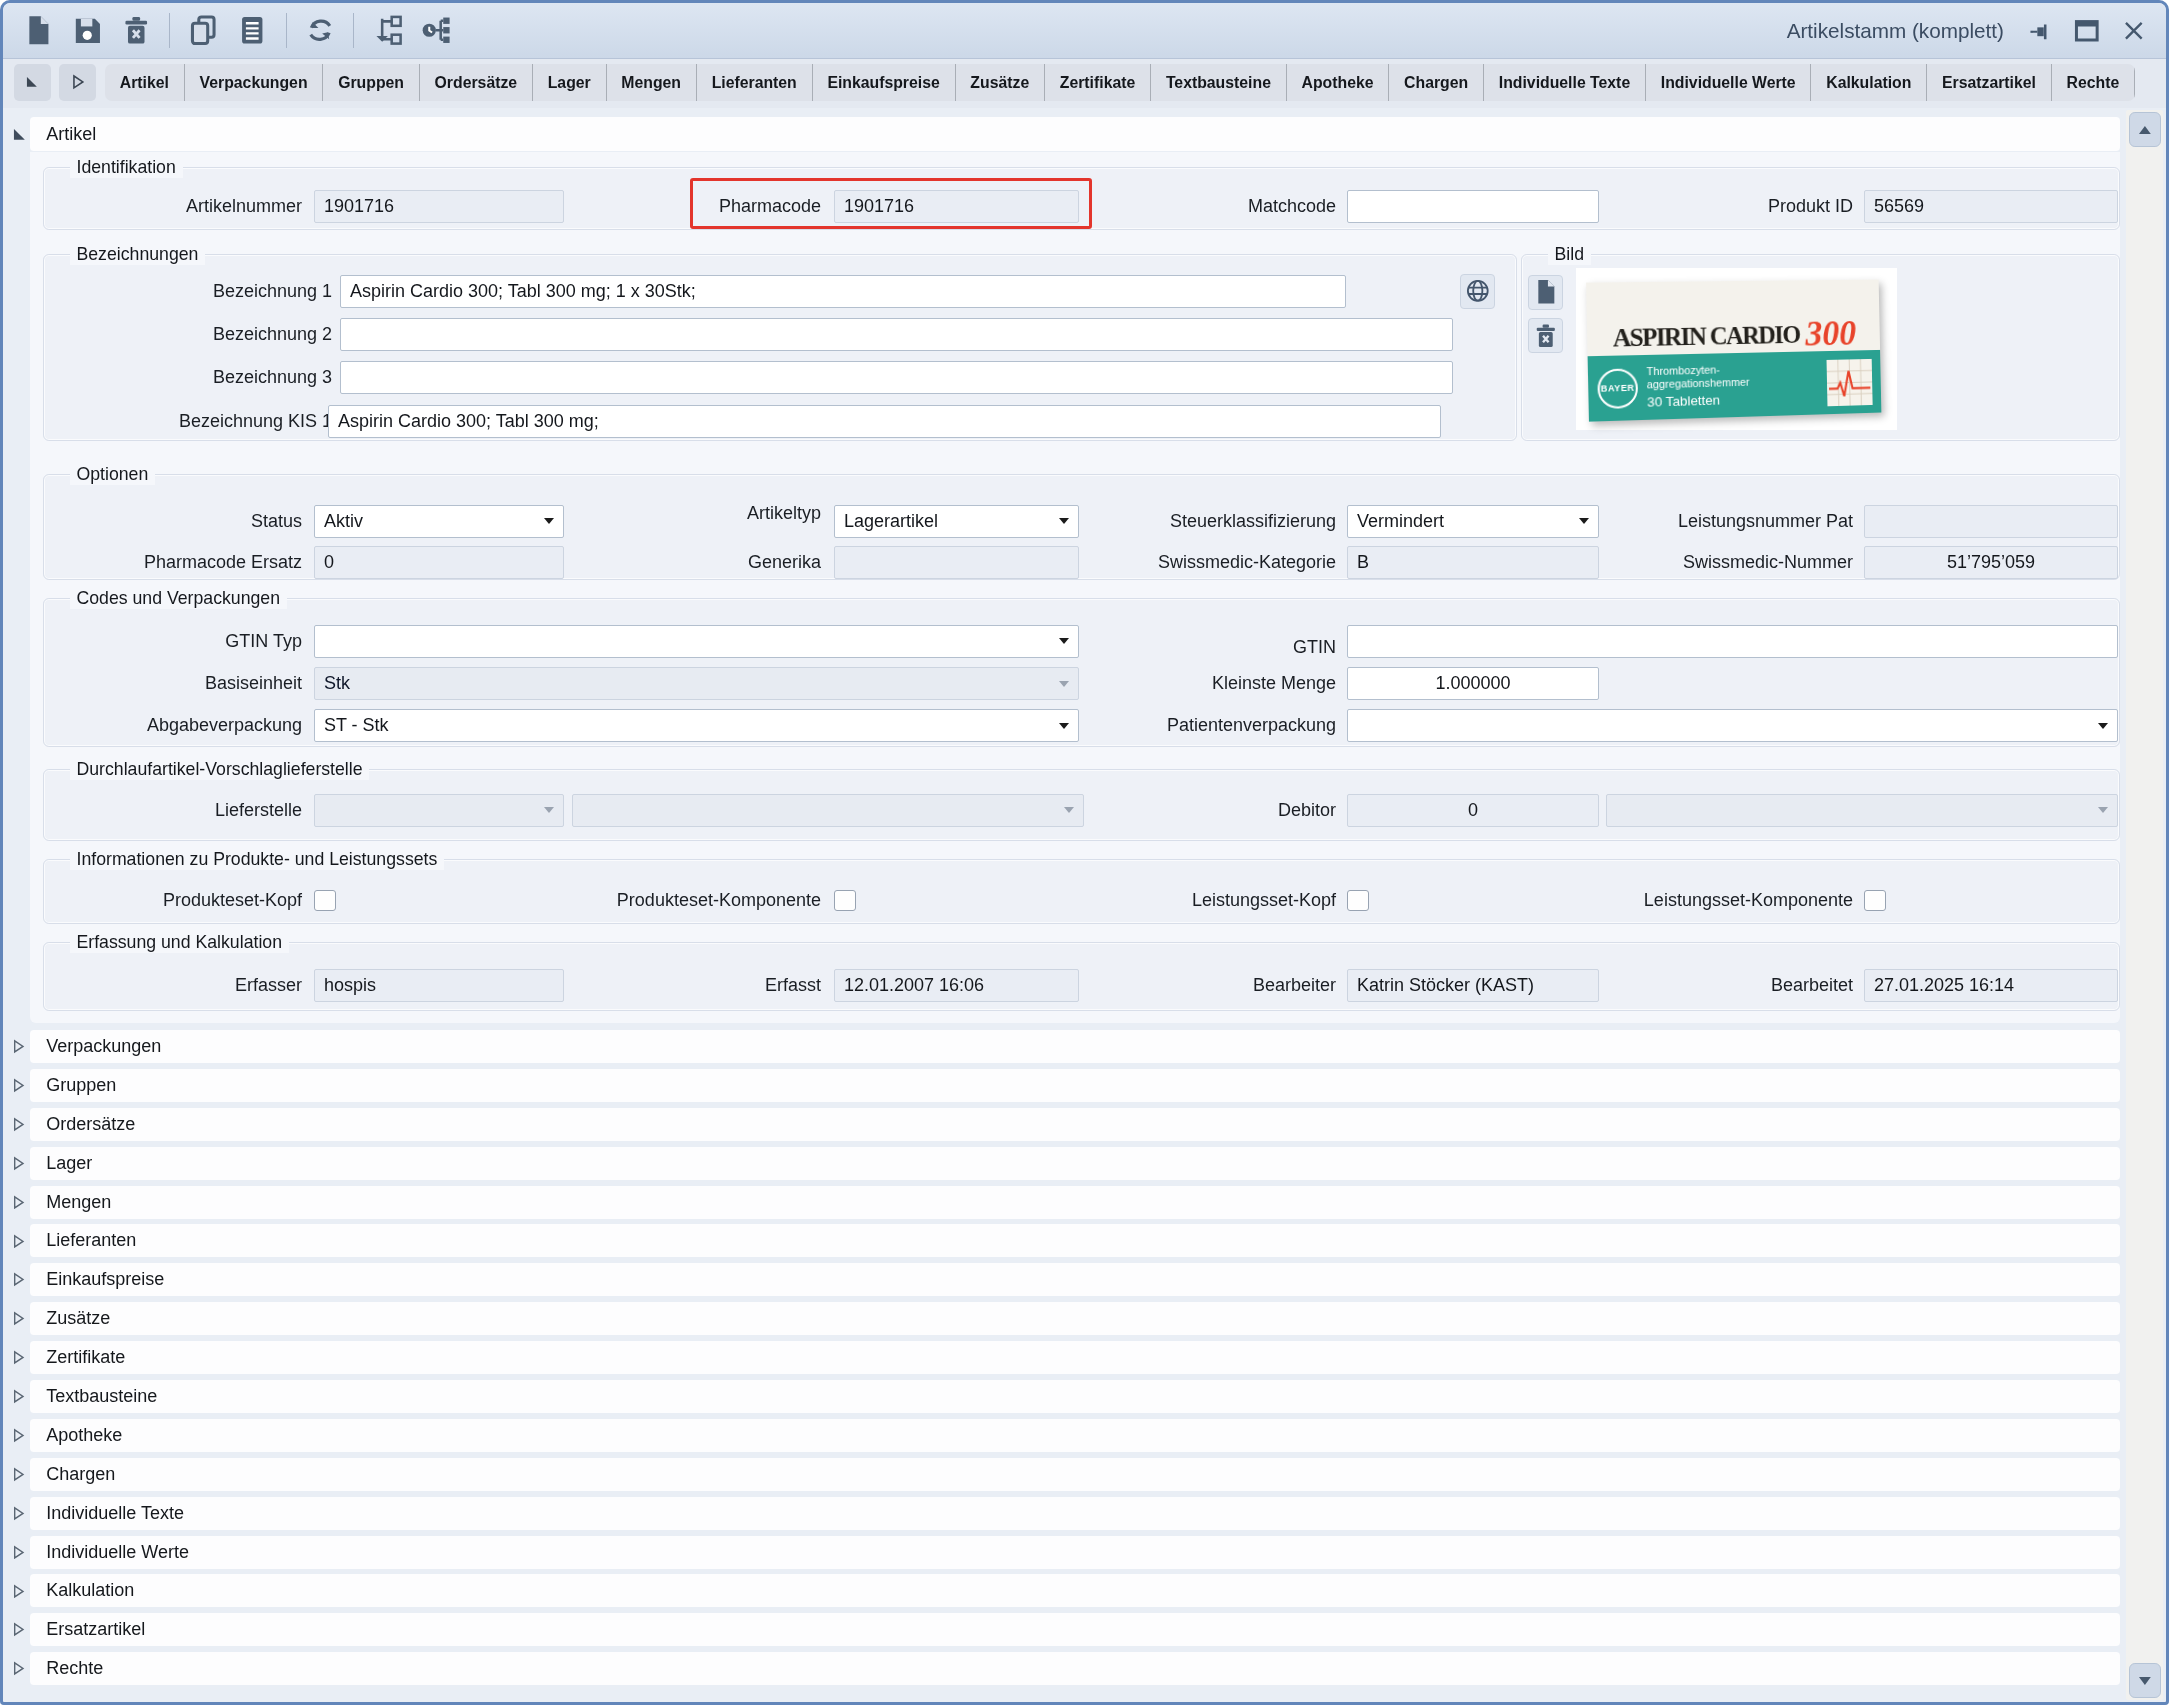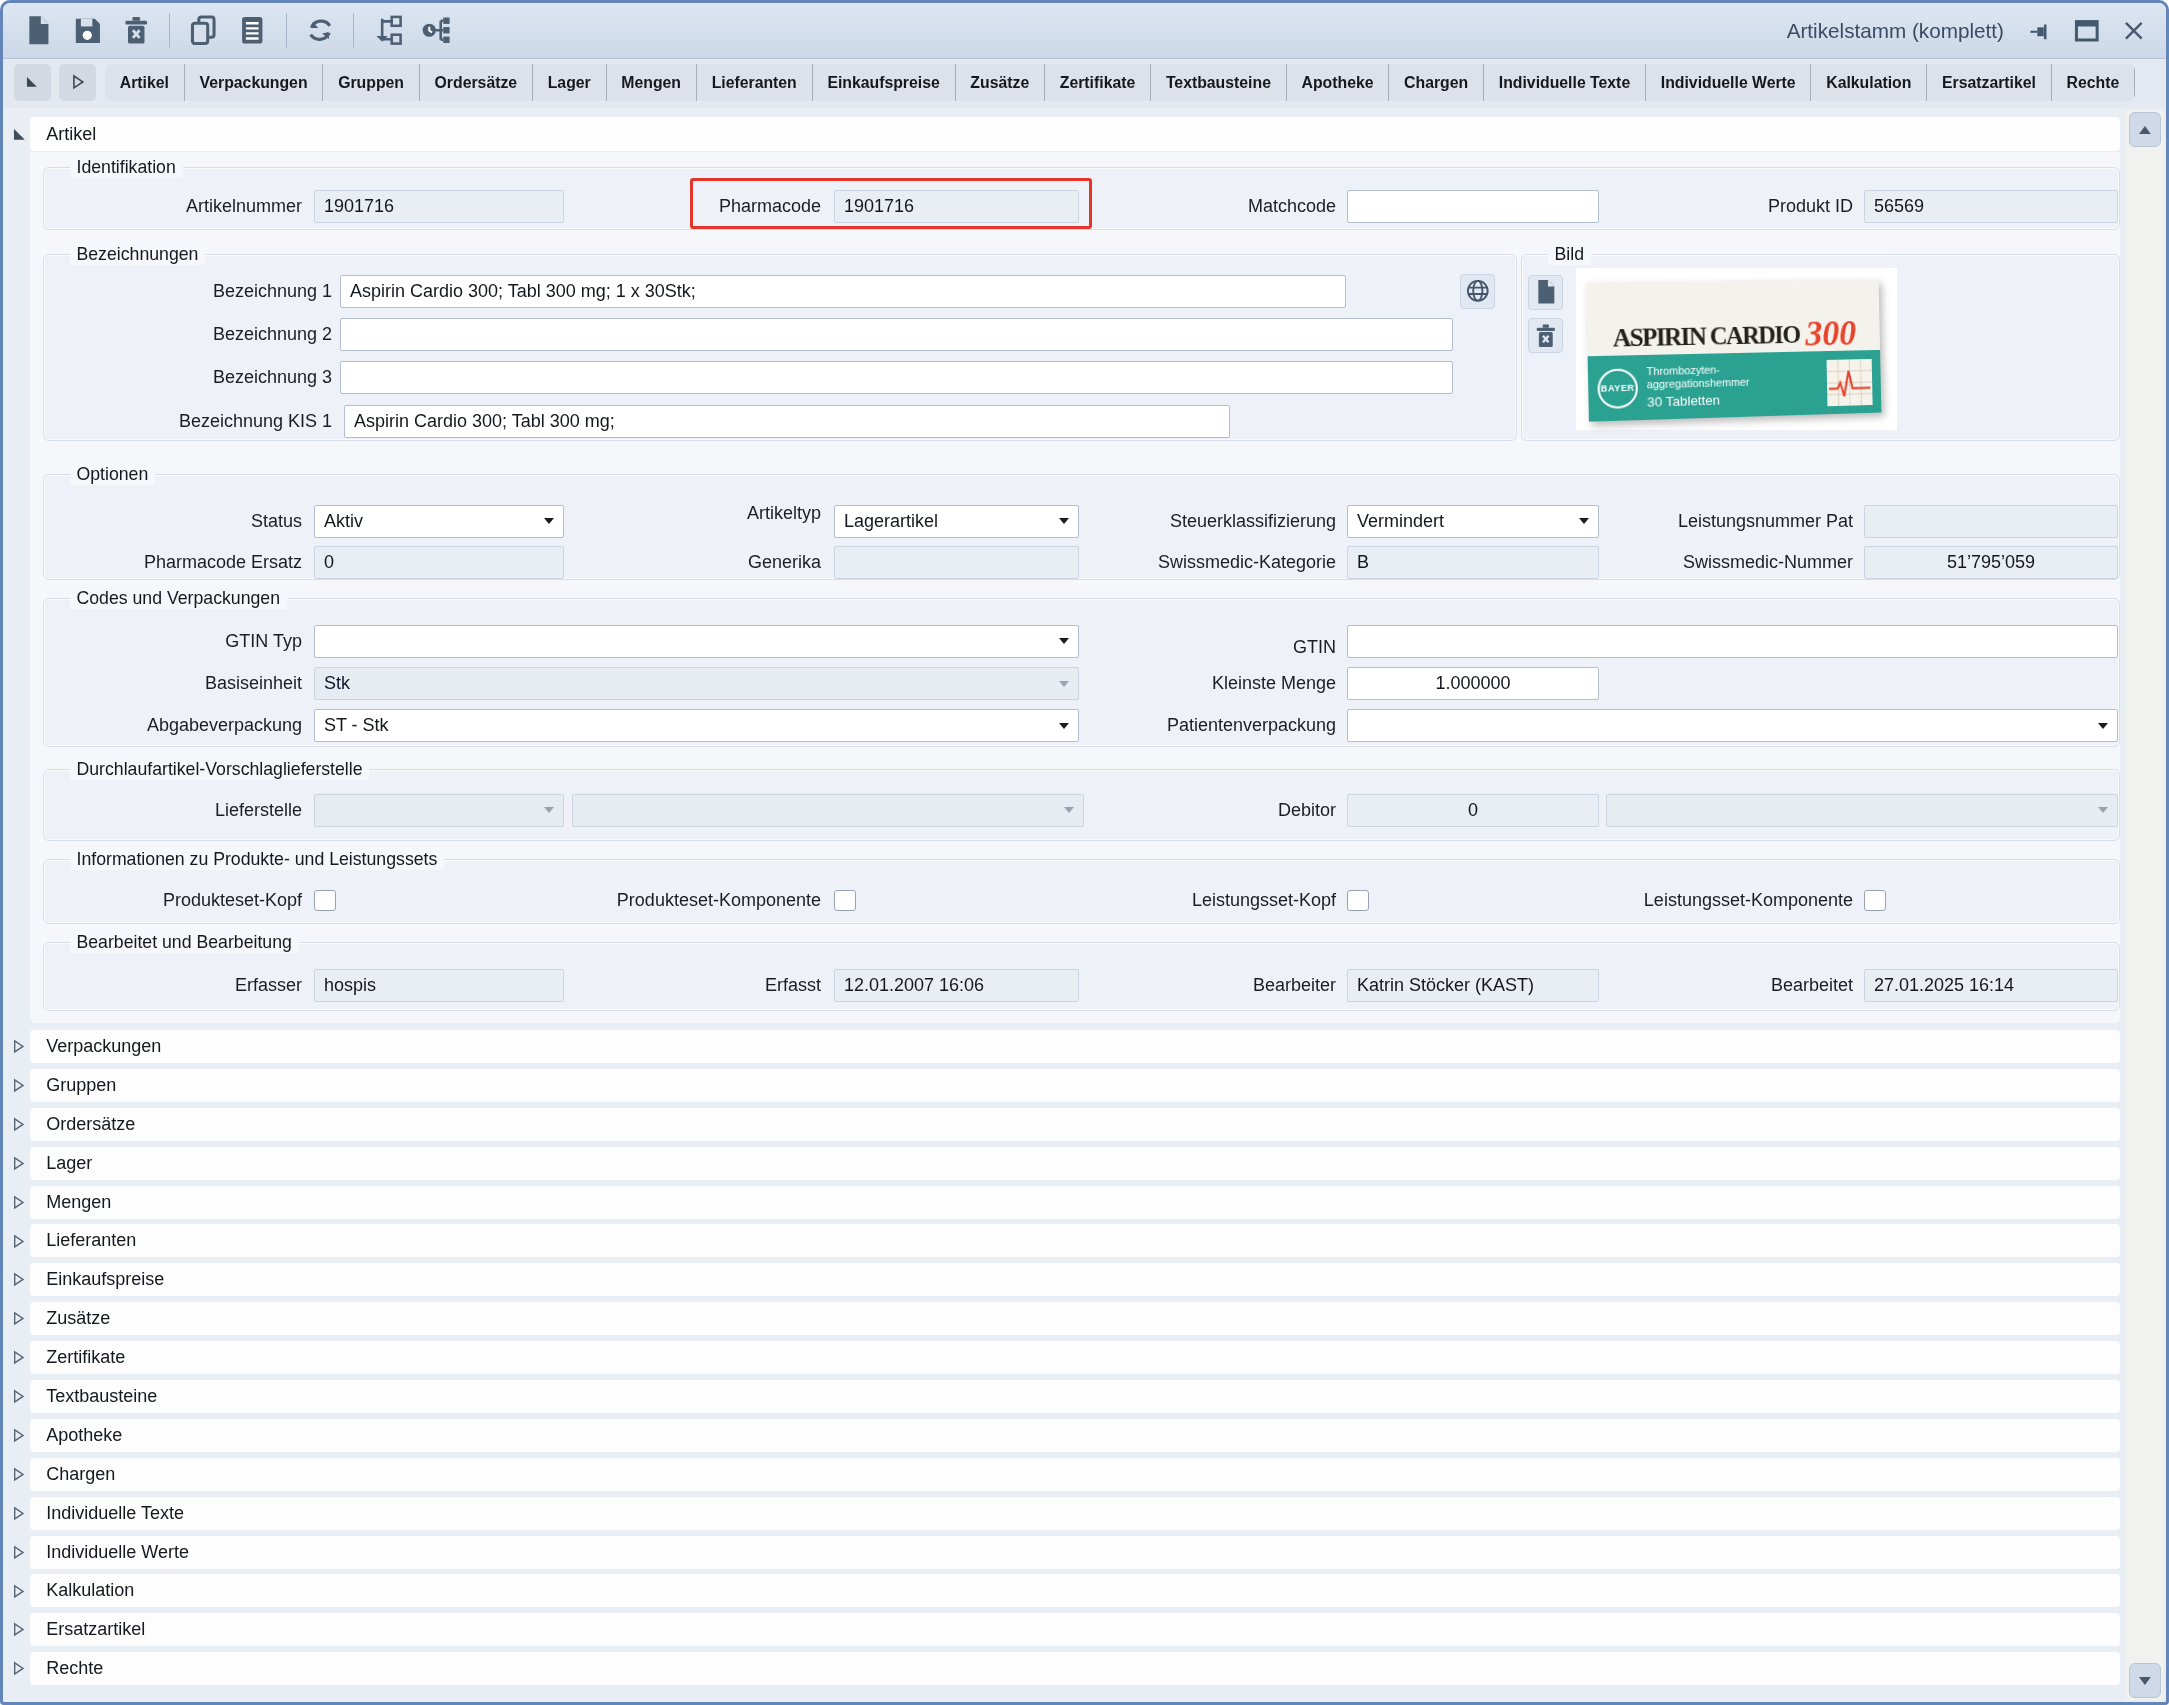--- a/index.html
+++ b/index.html
@@ -270,21 +270,21 @@
       </div>
     <span class="lbl lbez" style="top:63px">Bezeichnung 2</span>
     <div class="fld ed" style="top:63px;left:296px;width:1113px">
         <span class="val"></span>
       </div>
     <span class="lbl lbez" style="top:106px">Bezeichnung 3</span>
     <div class="fld ed" style="top:106px;left:296px;width:1113px">
         <span class="val"></span>
       </div>
     <span class="lbl lbez" style="top:150px">Bezeichnung KIS 1</span>
-    <div class="fld ed" style="top:150px;left:300px;width:886px">
+    <div class="fld ed" style="top:150px;left:284px;width:1113px">
         <span class="val">Aspirin Cardio 300; Tabl 300 mg;</span>
       </div>
   </div>
 
   <div class="gb" style="left:1521px;top:254px;width:599px;height:187px">
     <span class="leg">Bild</span>
     <div class="imgbtn" style="top:19.7px">
         <span>
           <svg viewBox="0 0 24 24">
             <path d="M5 1h9l6 6v16H5z" fill="#4d5f73"></path>
@@ -425,21 +425,21 @@
     <span class="cb" style="left:270px;top:29.6px"></span>
     <span class="lbl l2 cblbl" style="top:29.6px">Produkteset-Komponente</span>
     <span class="cb" style="left:790px;top:29.6px"></span>
     <span class="lbl l3 cblbl" style="top:29.6px">Leistungsset-Kopf</span>
     <span class="cb" style="left:1303px;top:29.6px"></span>
     <span class="lbl l4 cblbl" style="top:29.6px">Leistungsset-Komponente</span>
     <span class="cb" style="left:1820px;top:29.6px"></span>
   </div>
 
   <div class="gb" style="left:43px;top:942px;width:2077px;height:69px">
-    <span class="leg">Bearbeitet und Bearbeitung</span>
+    <span class="leg">Erfassung und Kalkulation</span>
     <span class="lbl l1" style="top:25.6px">Erfasser</span>
     <div class="fld ro f1" style="top:25.6px">
         <span class="val">hospis</span>
       </div>
     <span class="lbl l2" style="top:25.6px">Erfasst</span>
     <div class="fld ro f2" style="top:25.6px">
         <span class="val">12.01.2007 16:06</span>
       </div>
     <span class="lbl l3" style="top:25.6px">Bearbeiter</span>
     <div class="fld ro f3" style="top:25.6px">

